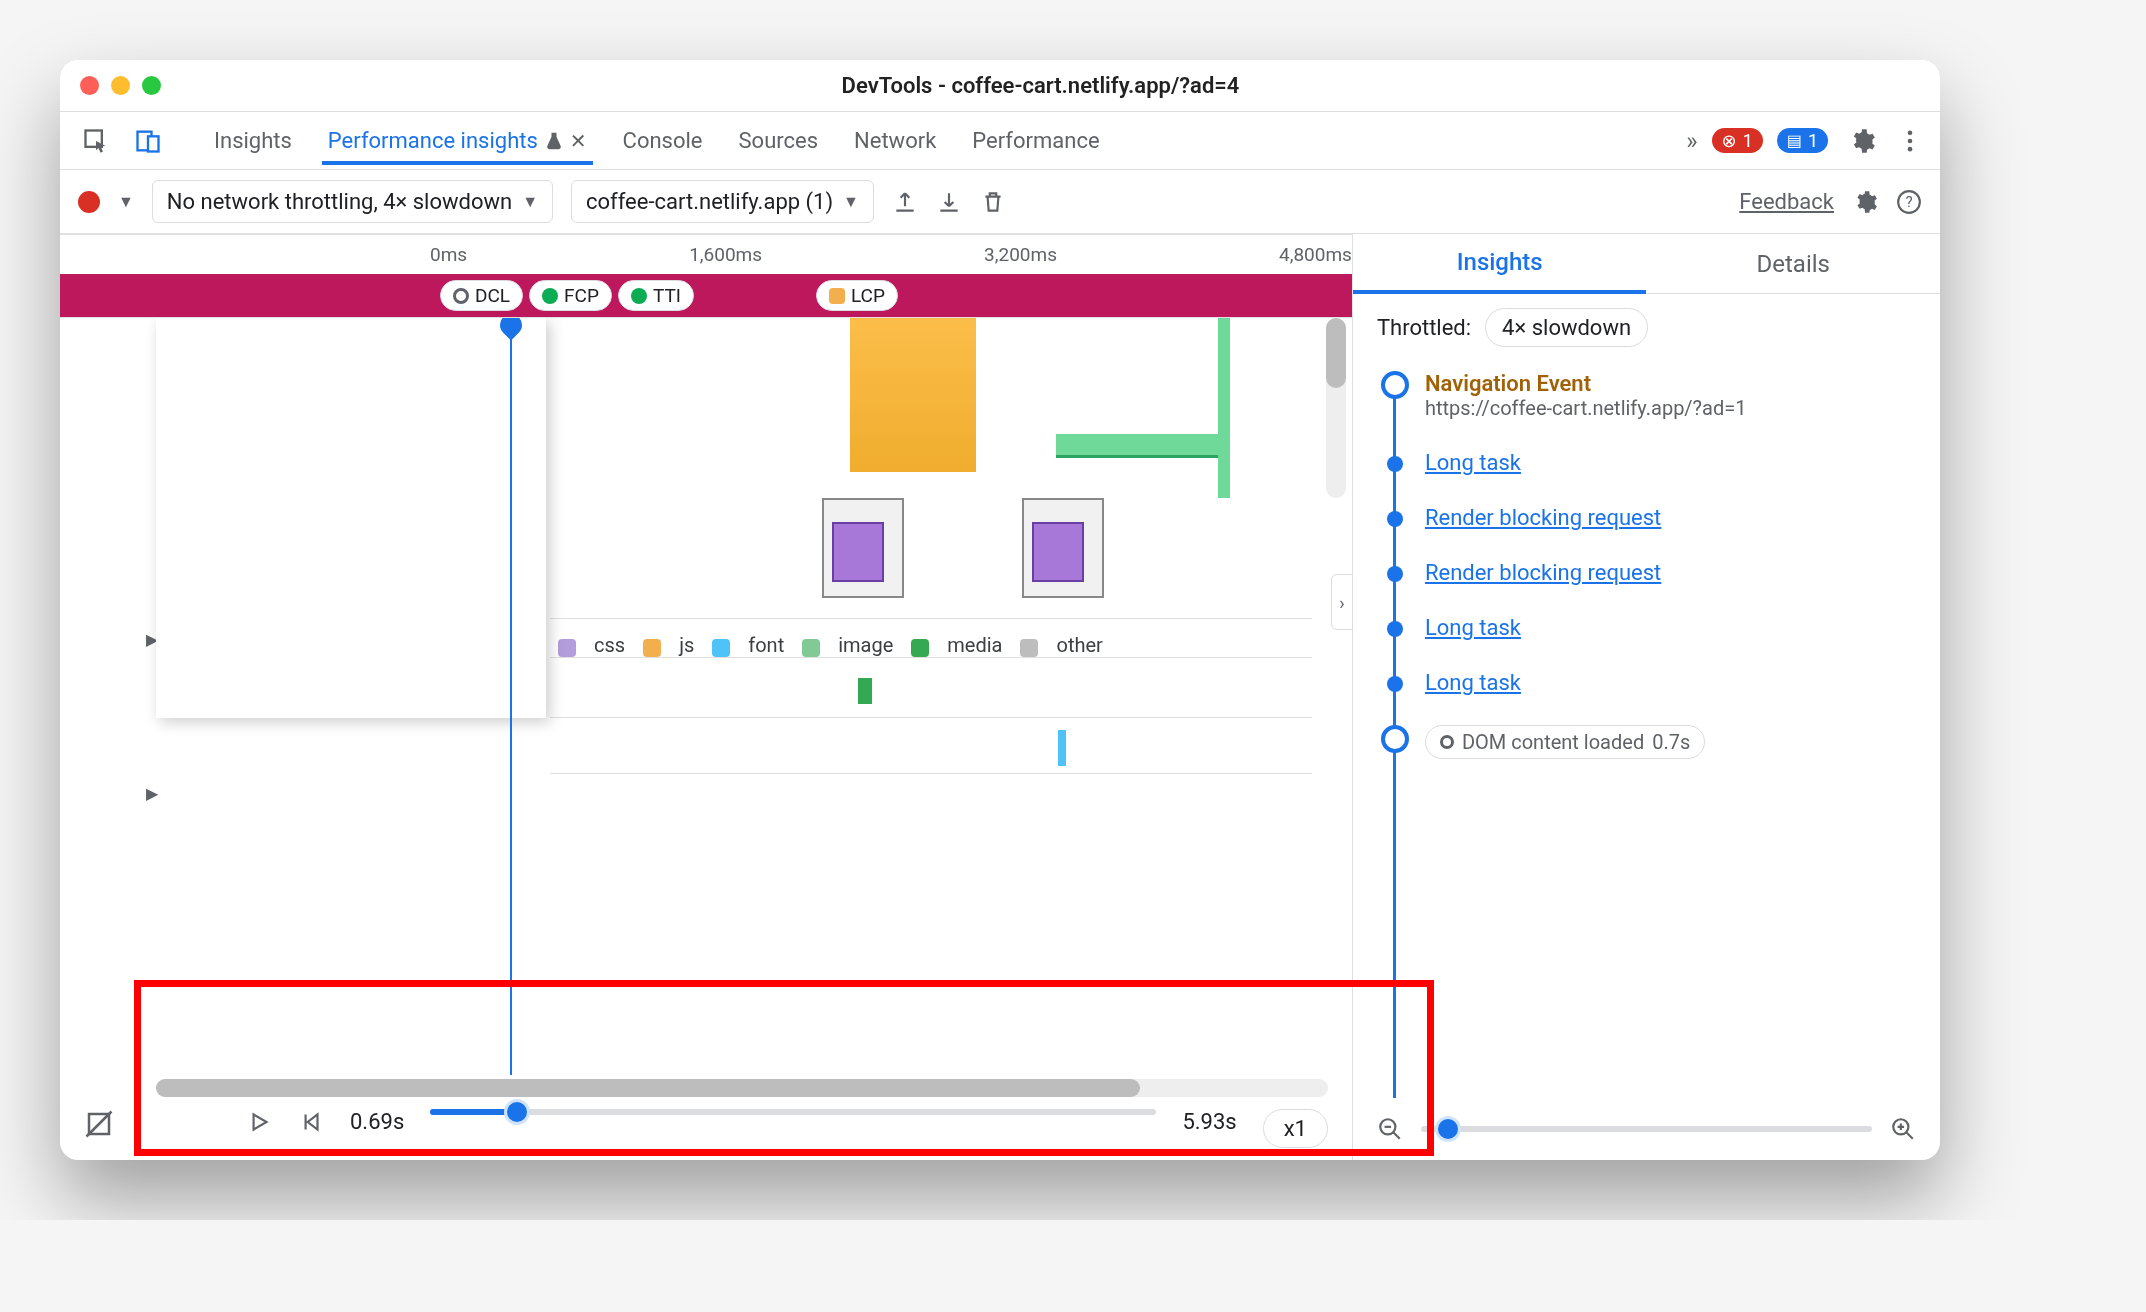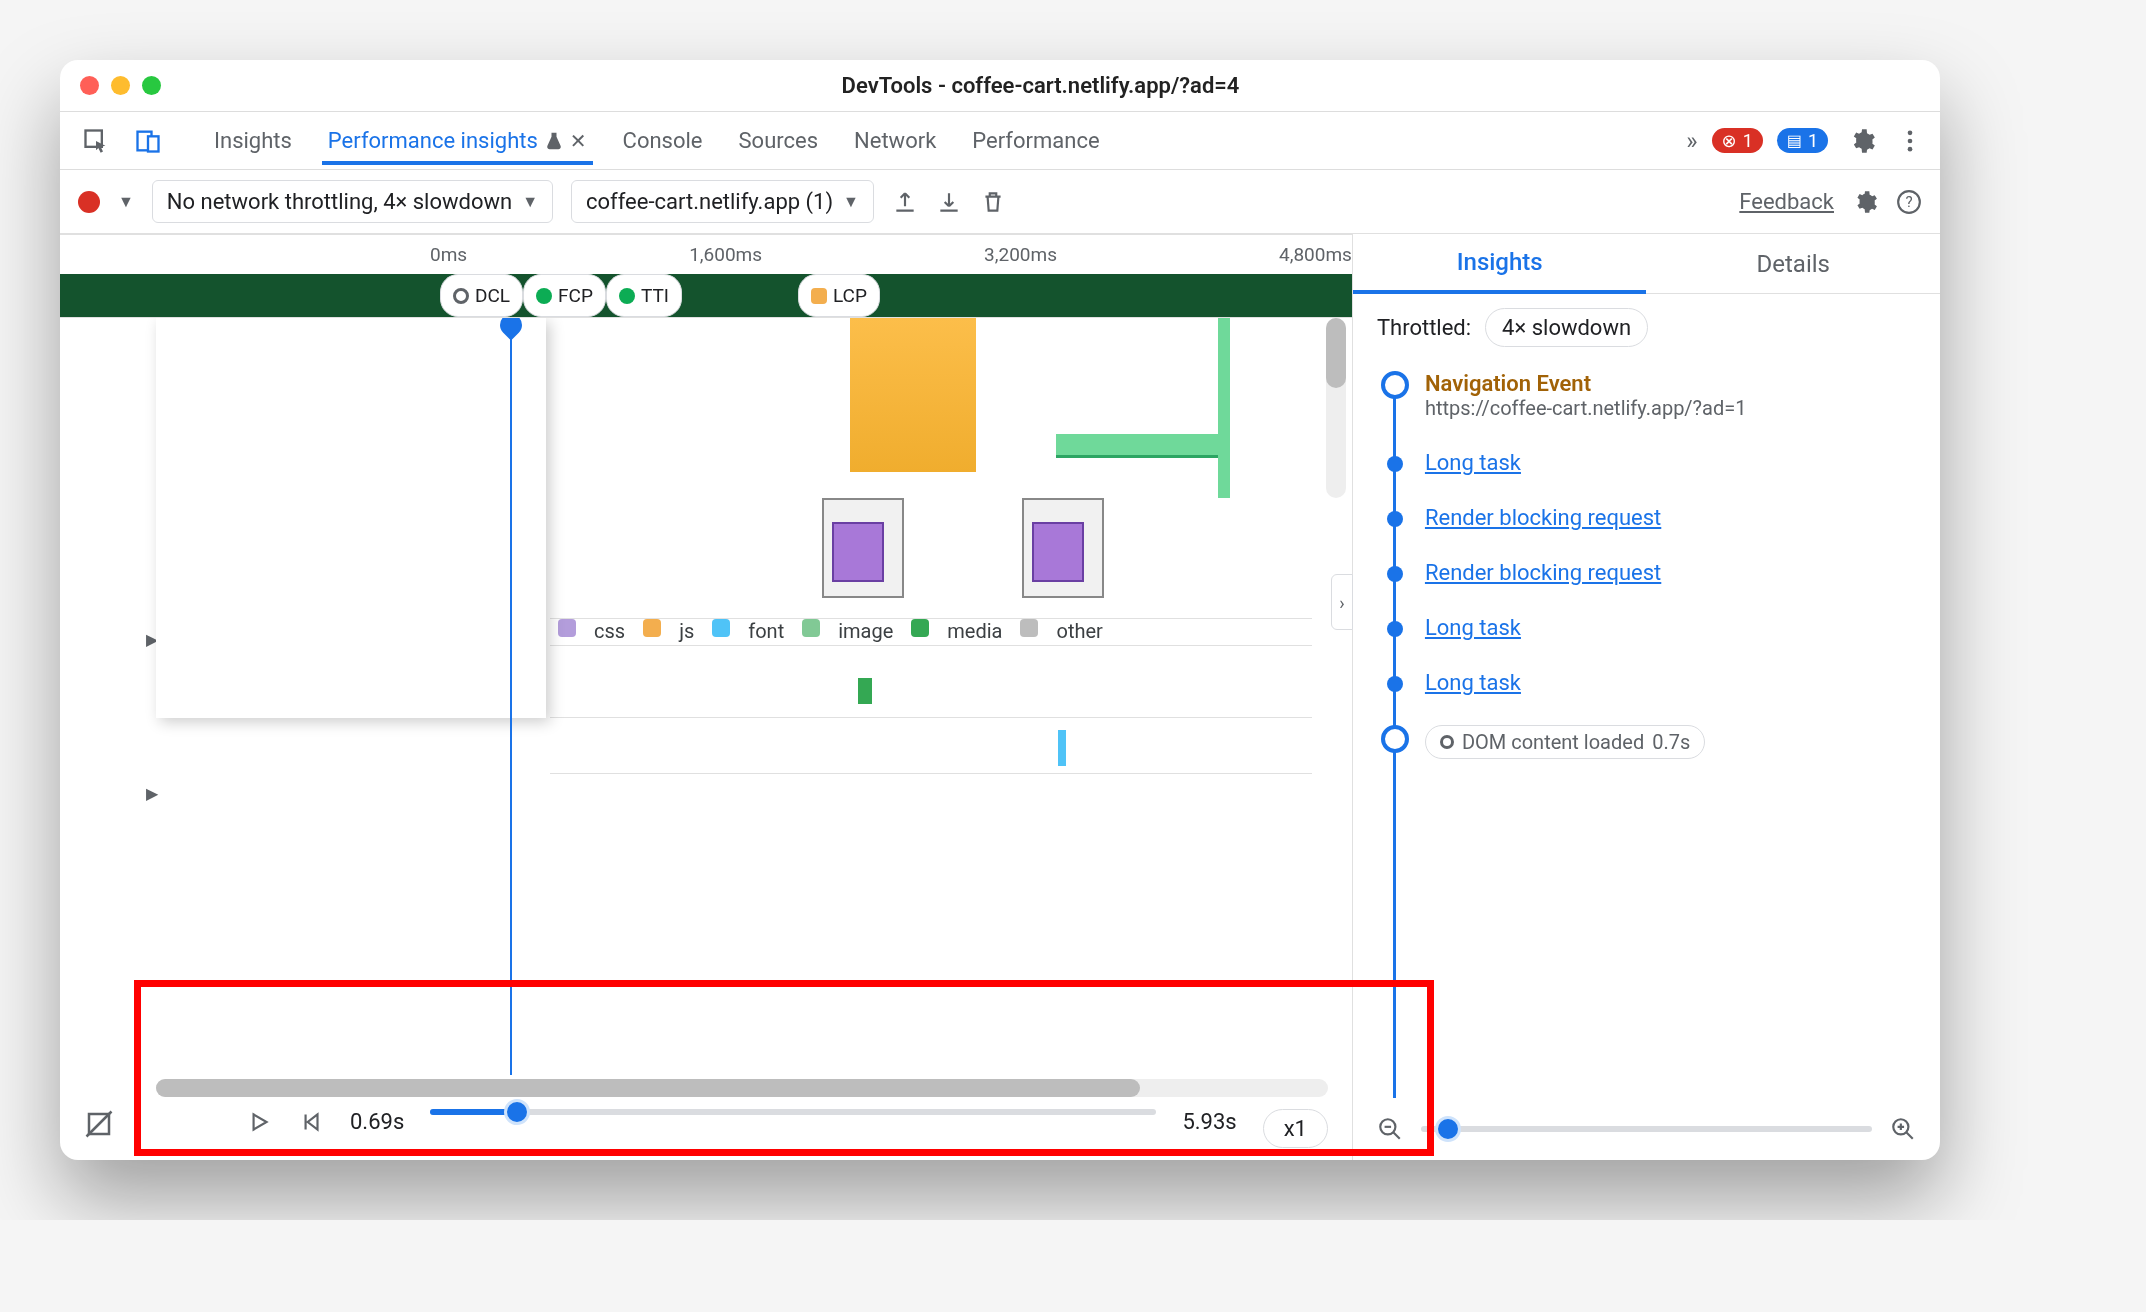--- a/index.html
+++ b/index.html
@@ -31,37 +31,37 @@
 .rec-dot { width: 22px; height: 22px; background: #d93025; border-radius: 50%; }
 .caret { color: #5f6368; font-size: 16px; }
 .select-box { display: flex; align-items: center; gap: 10px; border: 1px solid #dadce0; border-radius: 6px; padding: 8px 14px; background: #fff; font-size: 22px; color: #202124; }
 .tb-spacer { flex: 1; }
 .tb-icon { color: #5f6368; }
 .feedback { color: #5f6368; text-decoration: underline; font-size: 22px; }
 
 .content { flex: 1; display: flex; overflow: hidden; }
 .timeline-area { flex: 1; display: flex; flex-direction: column; position: relative; }
 .ruler { height: 40px; display: flex; align-items: center; padding-left: 370px; gap: 222px; font-size: 19px; color: #5f6368; border-top: 1px solid #e0e0e0; position: relative; }
-.markers { height: 44px; display: flex; padding-left: 380px; background: #14532d; border-bottom: 1px solid #e0e0e0; }
+.markers { height: 44px; display: flex; align-items: center; padding-left: 380px; gap: 6px; background: #be185d; border-bottom: 1px solid #e0e0e0; }
 .marker-pill { display: flex; align-items: center; gap: 6px; border: 1px solid #dadce0; border-radius: 18px; padding: 3px 12px; font-size: 19px; color: #202124; background: #fff; }
 .marker-dot { width: 16px; height: 16px; border-radius: 50%; }
 .marker-ring { width: 16px; height: 16px; border-radius: 50%; border: 3px solid #5f6368; }
 .playhead { position: absolute; left: 450px; top: 0; bottom: 0; width: 2px; background: #1a73e8; z-index: 5; }
 .playhead::before { content: ""; position: absolute; top: -4px; left: -10px; width: 22px; height: 22px; background: #1a73e8; border-radius: 50% 50% 50% 0; transform: rotate(-45deg); }
 
 .lanes { flex: 1; position: relative; background: #fff; overflow: hidden; }
 .rect-block { position: absolute; }
 .orange-block { left: 790px; top: 0; width: 126px; height: 154px; background: linear-gradient(180deg, #fcbe4a 0%, #f0ad2e 100%); }
 .green-block { left: 996px; top: 116px; width: 170px; height: 24px; background: #6fd99a; border-bottom: 3px solid #2ca563; }
 .green-side { left: 1158px; top: 0; width: 12px; height: 180px; background: #6fd99a; }
 .thumb { position: absolute; width: 82px; height: 100px; background: #f1f1f1; border: 2px solid #888; top: 180px; }
 .thumb::after { content: ""; position: absolute; left: 8px; top: 22px; width: 48px; height: 56px; background: #a878d8; border: 2px solid #6a3fa3; }
 .thumb1 { left: 762px; }
 .thumb2 { left: 962px; }
-.legend-row { position: absolute; top: 300px; left: 490px; right: 40px; height: 28px; display: flex; align-items: flex-start; gap: 18px; font-size: 20px; color: #3c4043; border-top: 1px solid #e0e0e0; border-bottom: 1px solid #e0e0e0; background:#fff; padding-left: 8px; }
+.legend-row { position: absolute; top: 300px; left: 490px; right: 40px; height: 40px; display: flex; align-items: flex-end; gap: 18px; font-size: 20px; color: #3c4043; border-top: 1px solid #e0e0e0; border-bottom: 1px solid #e0e0e0; background:#fff; padding-left: 8px; }
 .legend-sq { width: 18px; height: 18px; border-radius: 4px; }
 .small-bar-row { position: absolute; top: 344px; left: 490px; right: 40px; height: 56px; border-bottom: 1px solid #e0e0e0; }
 .small-green { position: absolute; left: 308px; top: 16px; width: 14px; height: 26px; background: #34a853; }
 .small-bar-row2 { position: absolute; top: 400px; left: 490px; right: 40px; height: 56px; border-bottom: 1px solid #e0e0e0; }
 .small-blue { position: absolute; left: 508px; top: 12px; width: 8px; height: 36px; background: #4fc3f7; }
 .expand-chevron { position: absolute; left: 86px; font-size: 16px; color: #5f6368; }
 .white-overlay { position: absolute; left: 96px; top: 0; width: 390px; height: 400px; background: #fff; box-shadow: 4px 4px 14px rgba(0,0,0,0.2); z-index: 4; }
 
 .hscrollbar { height: 18px; margin: 4px 24px 0 96px; background: #eee; border-radius: 10px; position: relative; }
 .hscroll-thumb { position: absolute; left: 0; width: 84%; height: 100%; background: #bdbdbd; border-radius: 10px; }

